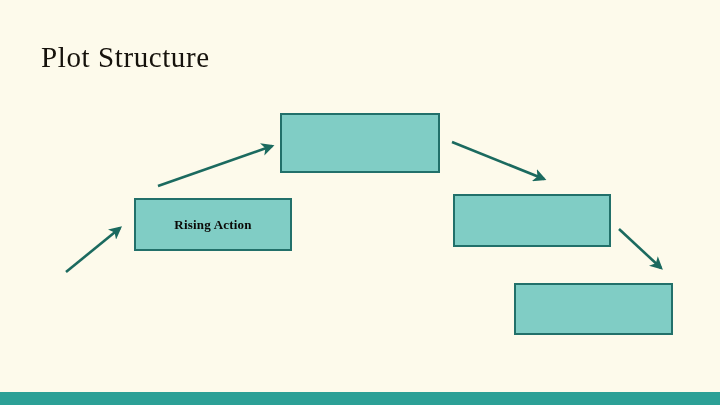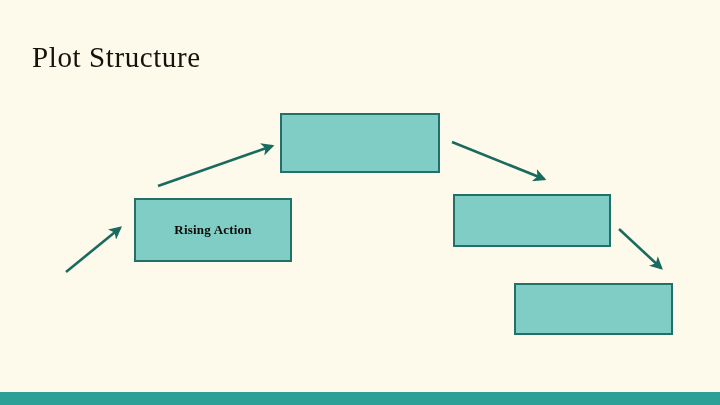--- a/index.html
+++ b/index.html
@@ -15,21 +15,21 @@
   }
   #slide {
     position: relative;
     width: 720px;
     height: 405px;
     background: #FDFAEB;
     overflow: hidden;
   }
   #slide-title {
     position: absolute;
-    left: 32px;
+    left: 41px;
     top: 39px;
     font-family: "Liberation Serif", serif;
     font-size: 29px;
     line-height: 36px;
     font-weight: 400;
     color: #16120C;
     letter-spacing: 0.6px;
     white-space: nowrap;
   }
   .plot-box {
@@ -45,21 +45,21 @@
     font-family: "Liberation Serif", serif;
     font-size: 13px;
     font-weight: bold;
     color: #0B0A07;
     text-align: center;
     letter-spacing: 0.2px;
     line-height: 16px;
     white-space: nowrap;
   }
   #box-climax     { left: 280px; top: 113px; width: 160px; height: 60px; }
-  #box-rising     { left: 134px; top: 198px; width: 158px; height: 64px; }
+  #box-rising     { left: 134px; top: 198px; width: 158px; height: 53px; }
   #box-falling    { left: 453px; top: 194px; width: 158px; height: 53px; }
   #box-exposition { left:  54px; top: 279px; width: 158px; height: 53px; }
   #box-resolution { left: 514px; top: 283px; width: 159px; height: 52px; }
 
   #arrow-layer {
     position: absolute;
     left: 0;
     top: 0;
     width: 720px;
     height: 405px;

